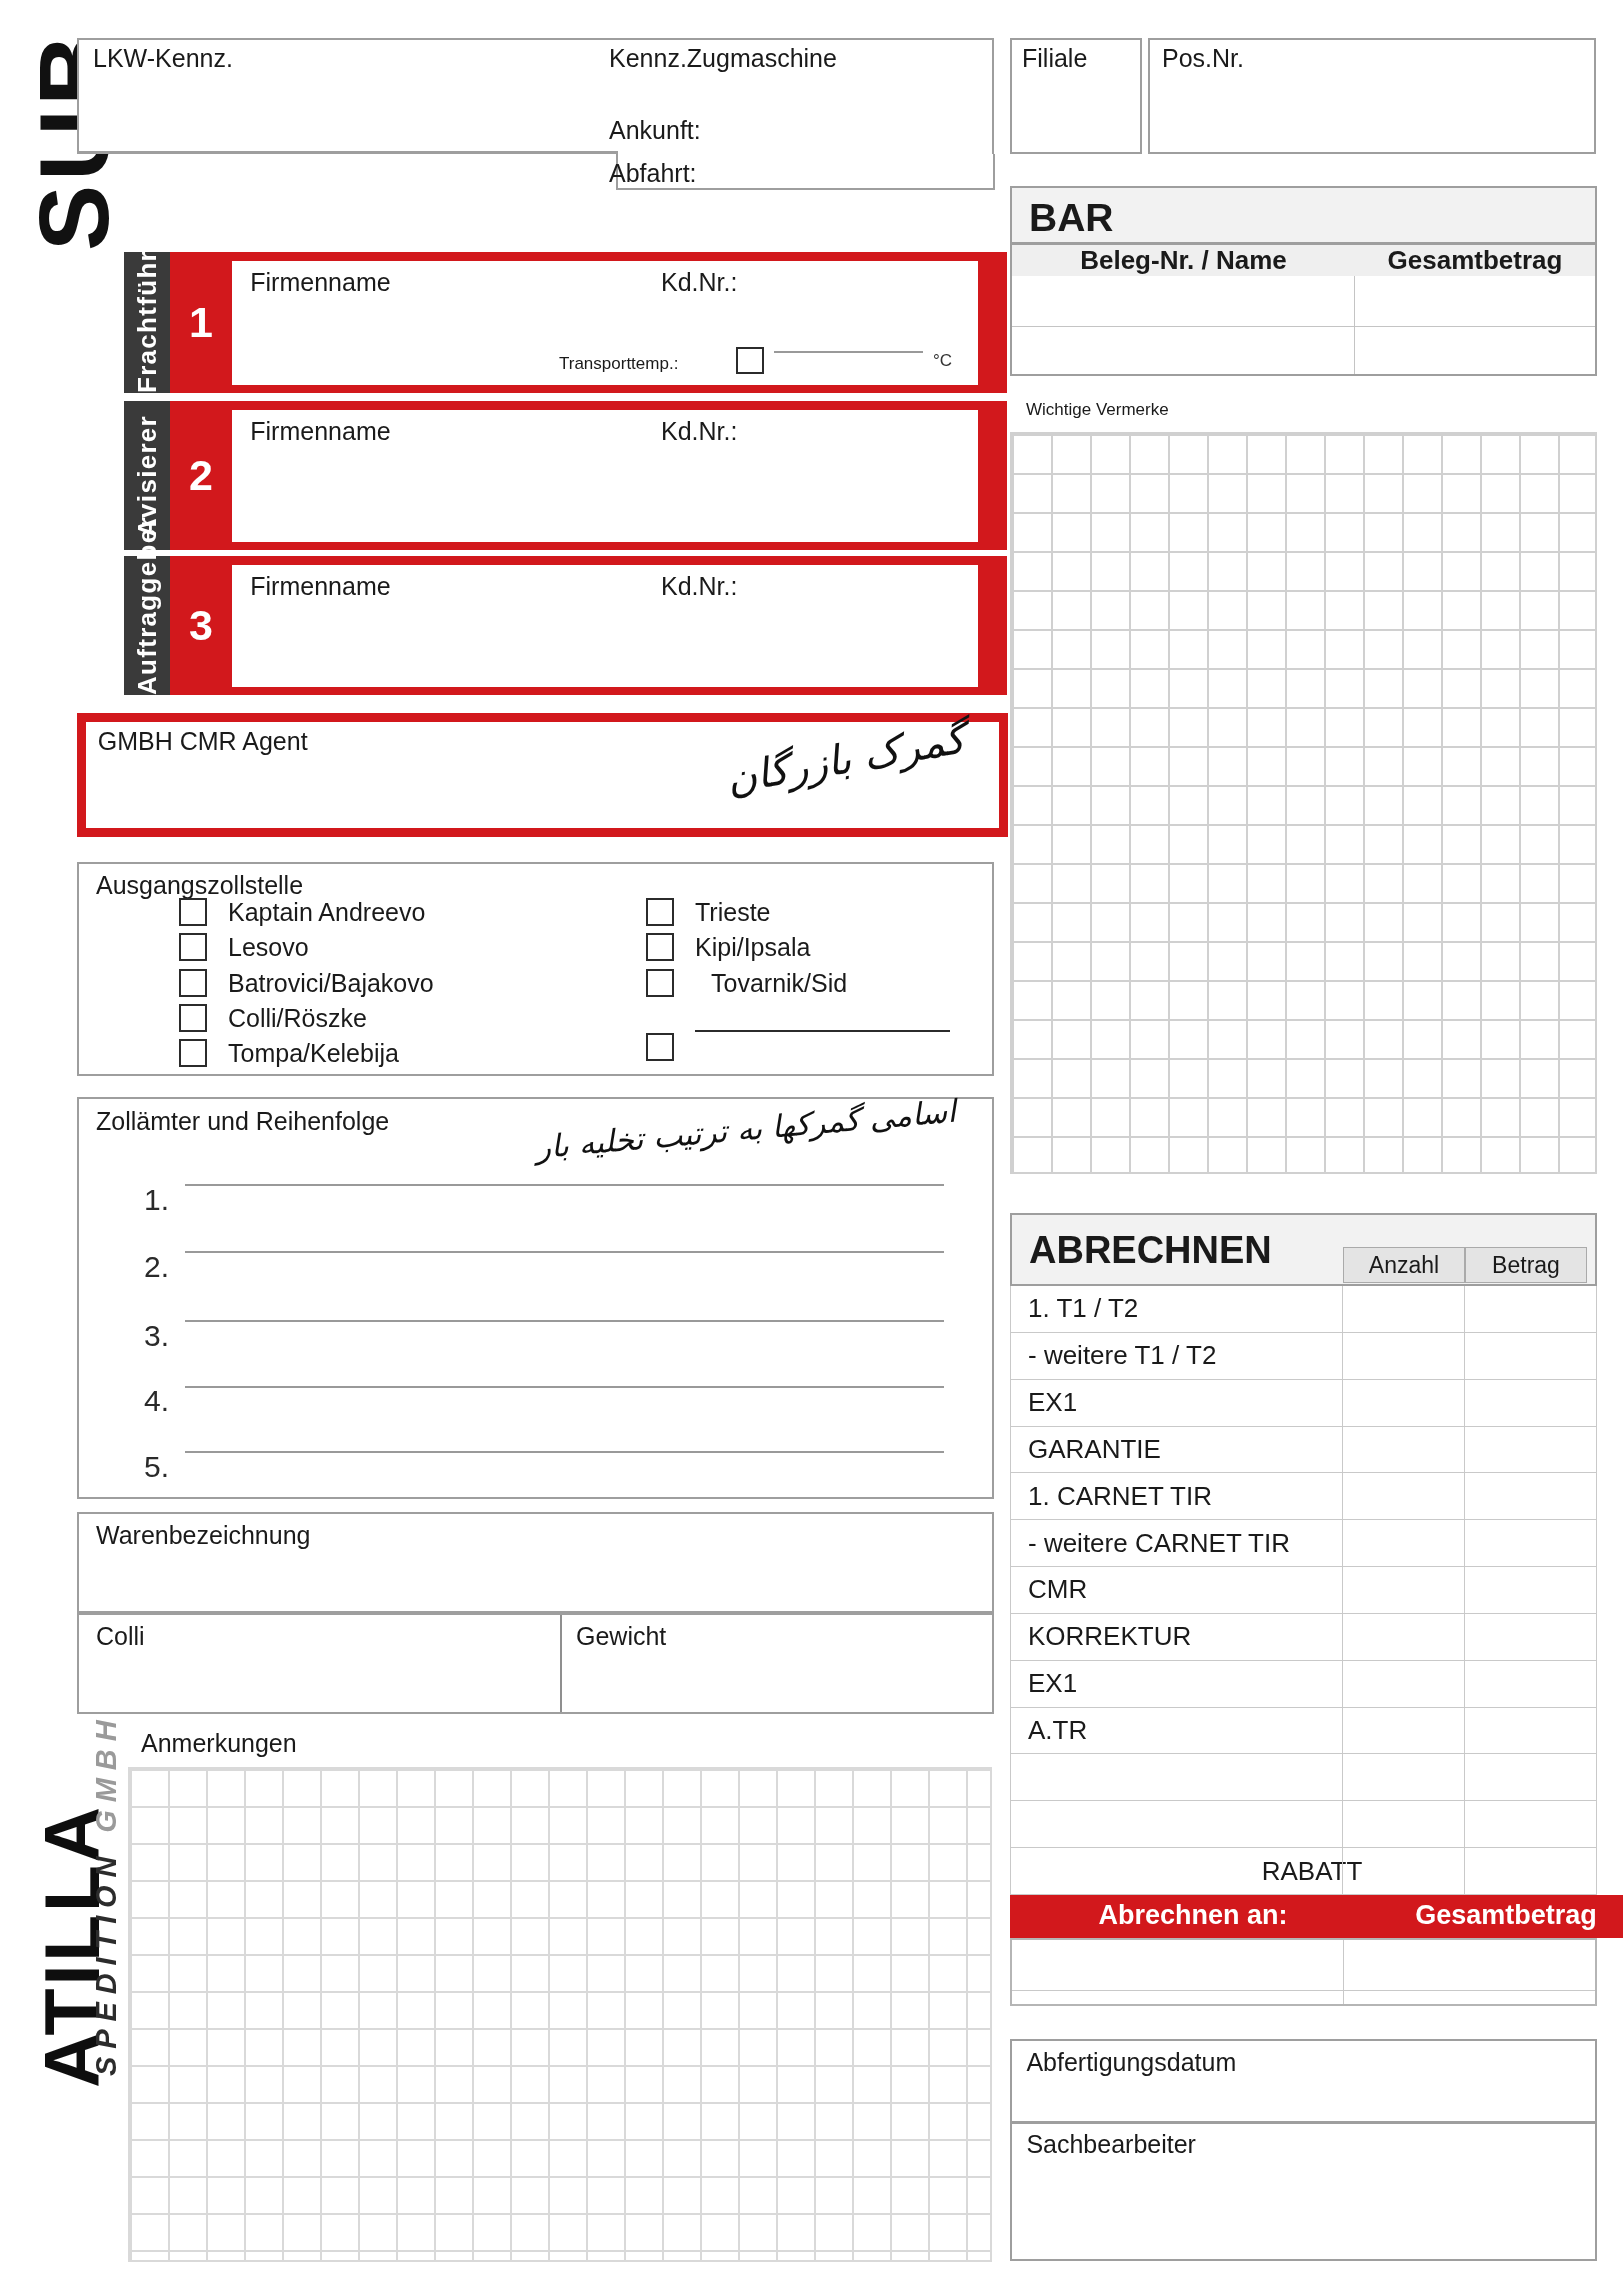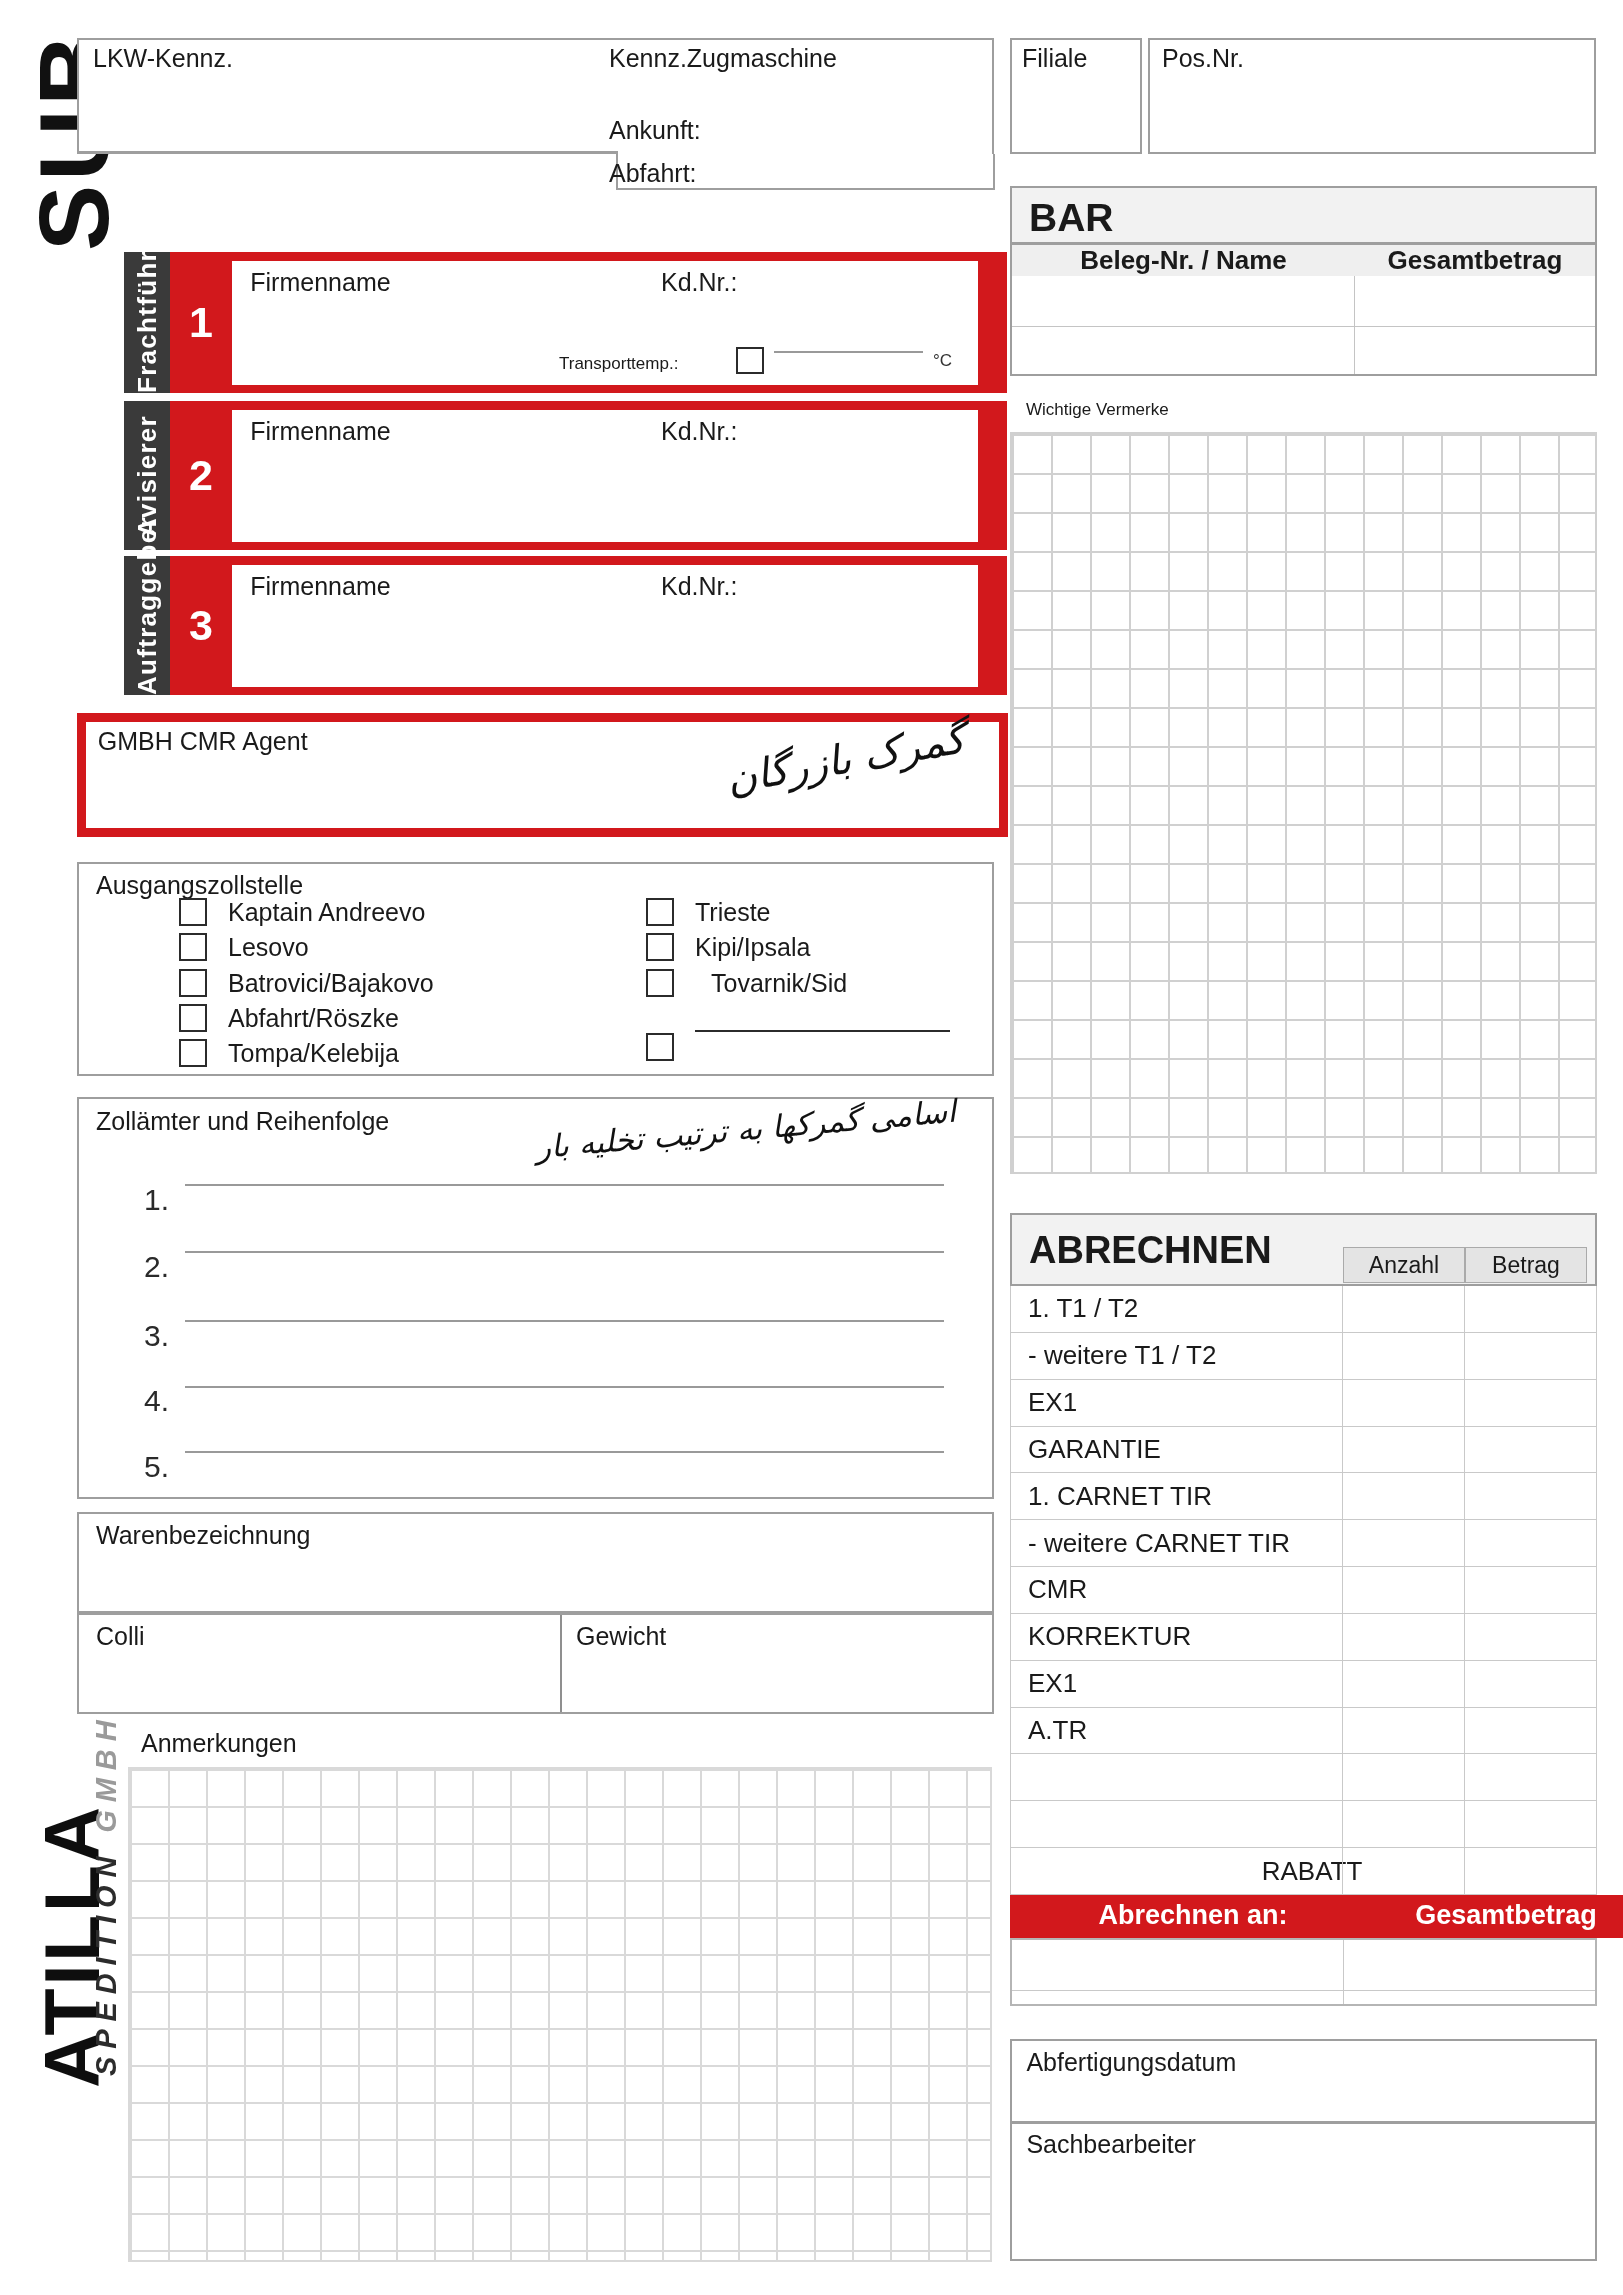--- a/index.html
+++ b/index.html
@@ -115,21 +115,21 @@
 
   <div class="box" style="left:77px;top:862px;width:917px;height:214px;">
     <span class="lbl" style="left:17px;top:6.5px;">Ausgangszollstelle</span>
     <span class="chk" style="left:100px;top:34px;"></span>
     <span class="lbl" style="left:149px;top:34px;">Kaptain Andreevo</span>
     <span class="chk" style="left:100px;top:69px;"></span>
     <span class="lbl" style="left:149px;top:69px;">Lesovo</span>
     <span class="chk" style="left:100px;top:105px;"></span>
     <span class="lbl" style="left:149px;top:105px;">Batrovici/Bajakovo</span>
     <span class="chk" style="left:100px;top:140px;"></span>
-    <span class="lbl" style="left:149px;top:140px;">Abfahrt/Röszke</span>
+    <span class="lbl" style="left:149px;top:140px;">Colli/Röszke</span>
     <span class="chk" style="left:100px;top:175px;"></span>
     <span class="lbl" style="left:149px;top:175px;">Tompa/Kelebija</span>
     <span class="chk" style="left:567px;top:34px;"></span>
     <span class="lbl" style="left:616px;top:34px;">Trieste</span>
     <span class="chk" style="left:567px;top:69px;"></span>
     <span class="lbl" style="left:616px;top:69px;">Kipi/Ipsala</span>
     <span class="chk" style="left:567px;top:105px;"></span>
     <span class="lbl" style="left:632px;top:105px;text-align:center;">Tovarnik/Sid</span>
     <span class="chk" style="left:567px;top:169px;"></span>
     <span class="uline" style="left:616px;top:166px;width:255px;border-color:#2b2b2b;"></span>

